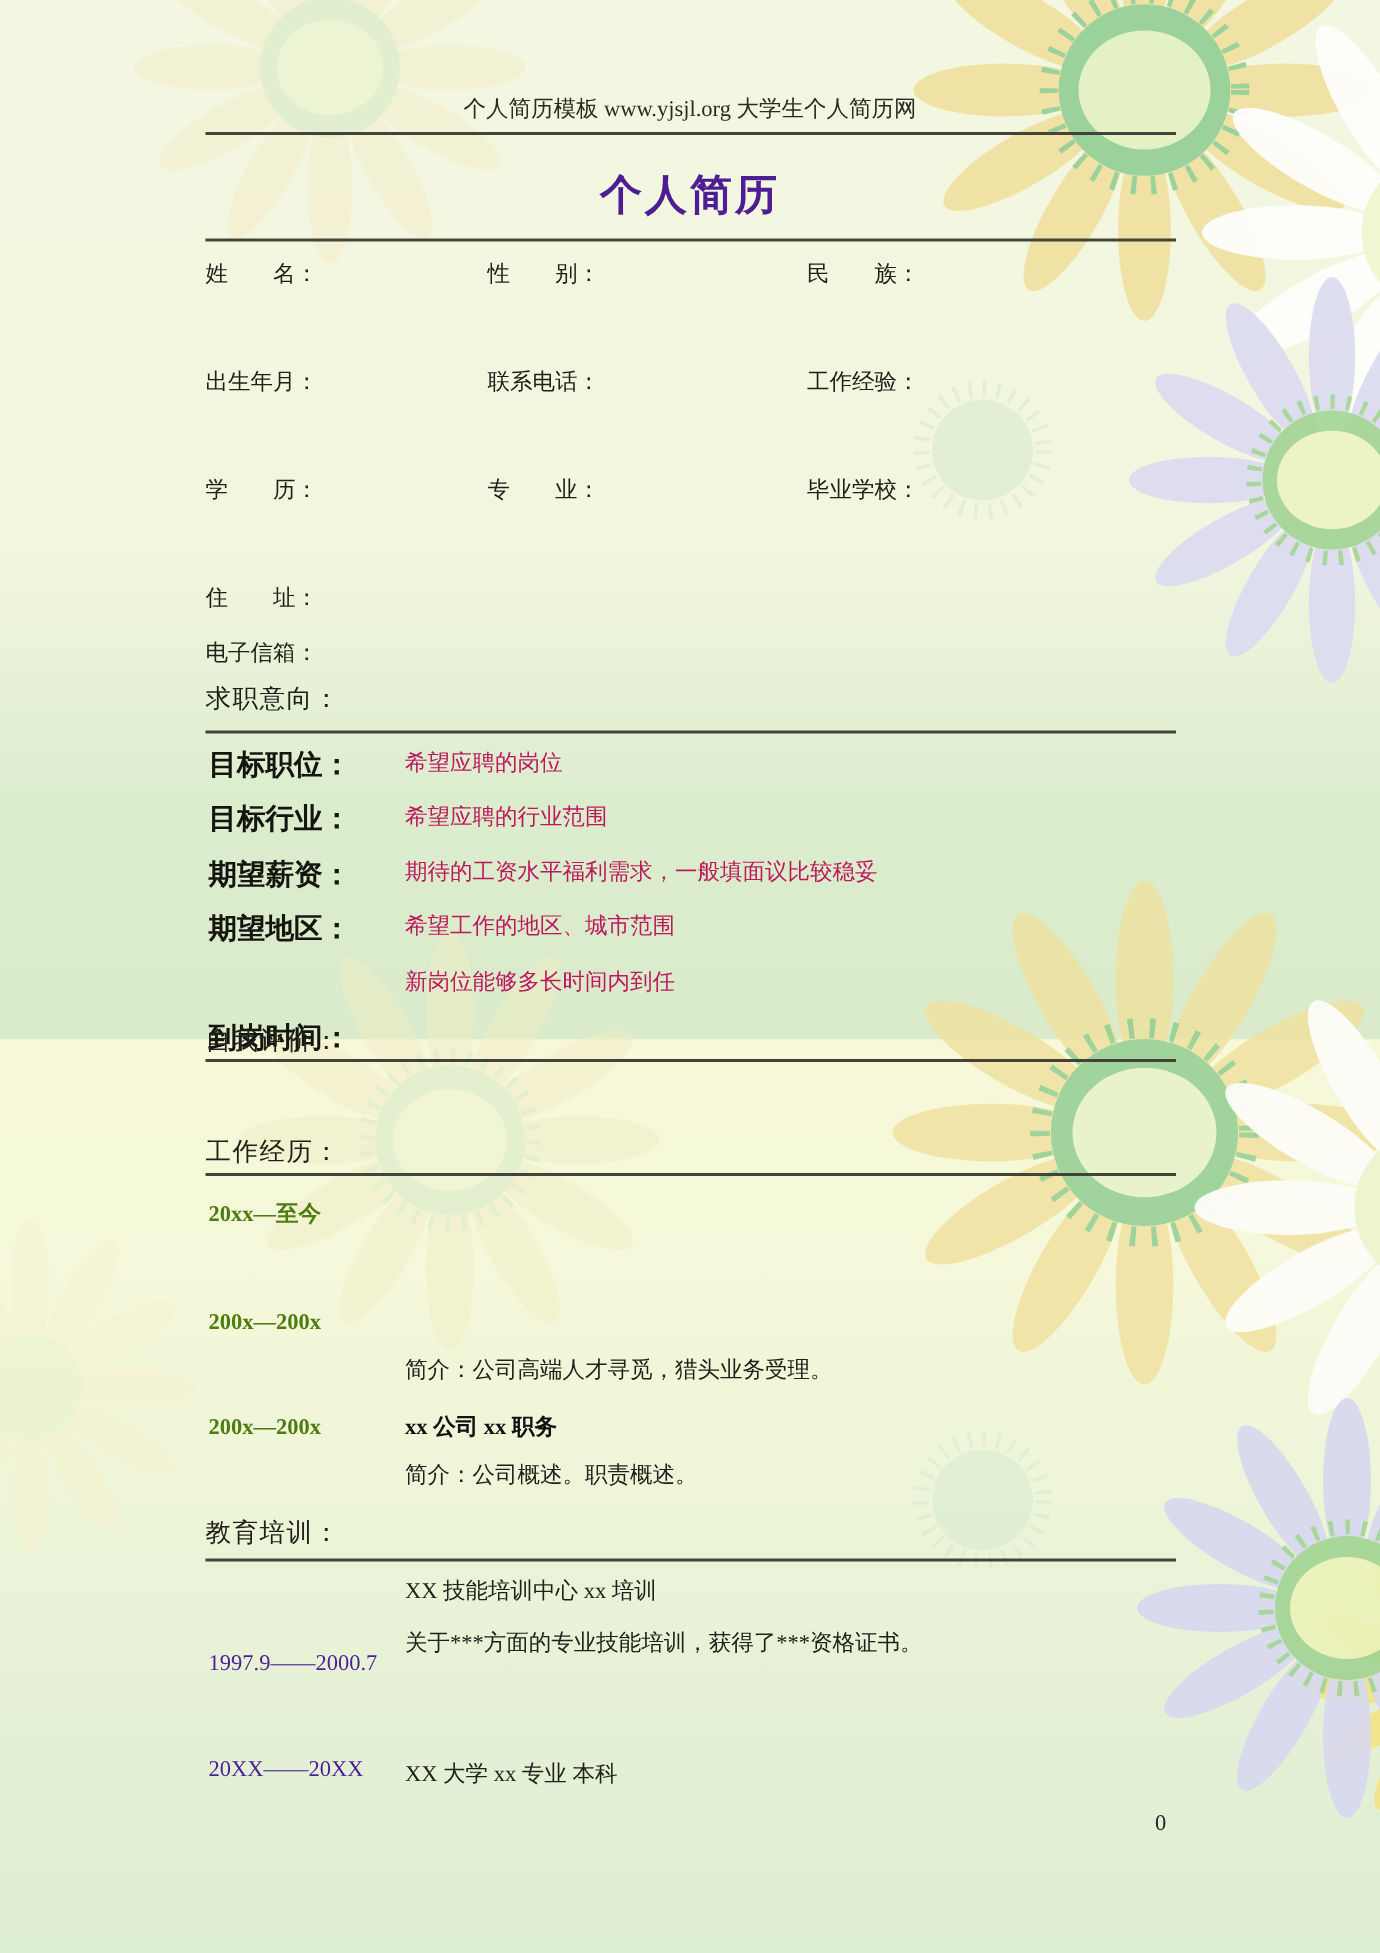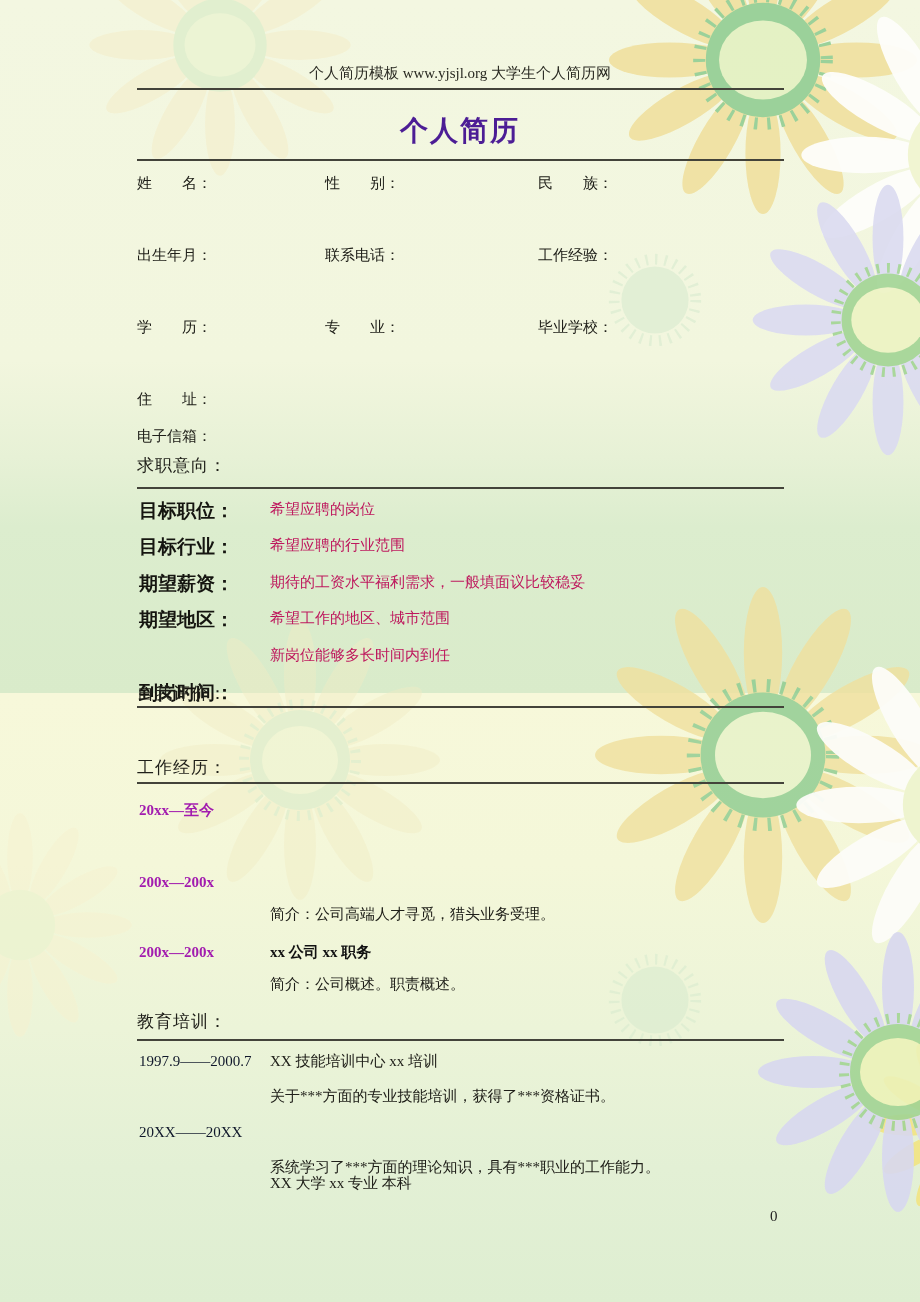--- a/index.html
+++ b/index.html
@@ -18,22 +18,22 @@
   .flower{position:absolute;pointer-events:none;}
   
   .abs{position:absolute;white-space:nowrap;line-height:1.2;}
   .hline{position:absolute;left:137px;width:647px;height:2px;background:#43433a;}
   .small-header{left:0;top:64px;width:920px;text-align:center;font-size:15px;color:#2a2a22;}
   .doc-title{left:0;top:114px;width:920px;text-align:center;font-size:28px;font-weight:bold;letter-spacing:2px;color:#4c1d95;}
   .lbl{font-size:15px;color:#20201a;}
   .sec{font-size:17px;color:#20201a;letter-spacing:1px;}
   .blabel{font-family:"Liberation Sans","DejaVu Sans",sans-serif;font-weight:bold;font-size:19px;color:#151510;}
   .teal{font-size:15px;color:#be185d;}
-  .period{font-weight:bold;font-size:15px;color:#a21caf;}
-  .period-reg{font-size:15px;color:#0f172a;}
+  .period{font-weight:bold;font-size:15px;color:#4d7c0f;}
+  .period-reg{font-size:15px;color:#4c1d95;margin-top:48px;}
   .etitle{font-size:15px;color:#20201a;}
   .etitle-b{font-weight:bold;font-size:15px;color:#111;}
   .desc{font-size:15px;color:#20201a;}
   .pagenum{font-size:15px;color:#222;}
 </style>
 </head>
 <body>
 
 <div class="page">
 
@@ -174,17 +174,16 @@
 
   <span class="abs sec" style="left:137px;top:1012px">教育培训：</span>
   <div class="hline" style="top:1039px"></div>
 
   <span class="abs period-reg" style="left:139px;top:1052px">1997.9——2000.7</span>
   <span class="abs etitle" style="left:270px;top:1052px">XX 技能培训中心 xx 培训</span>
   <span class="abs desc" style="left:270px;top:1087px">关于***方面的专业技能培训，获得了***资格证书。</span>
 
   <span class="abs period-reg" style="left:139px;top:1123px">20XX——20XX</span>
   <span class="abs etitle" style="left:270px;top:1174px">XX 大学 xx 专业 本科</span>
-  <span class="abs desc" style="left:270px;top:1158px">系统学习了***方面的理论知识，具有***职业的工作能力。</span>
 
   <span class="abs pagenum" style="left:770px;top:1207px">0</span>
 
 </div>
 
 </body></html>

